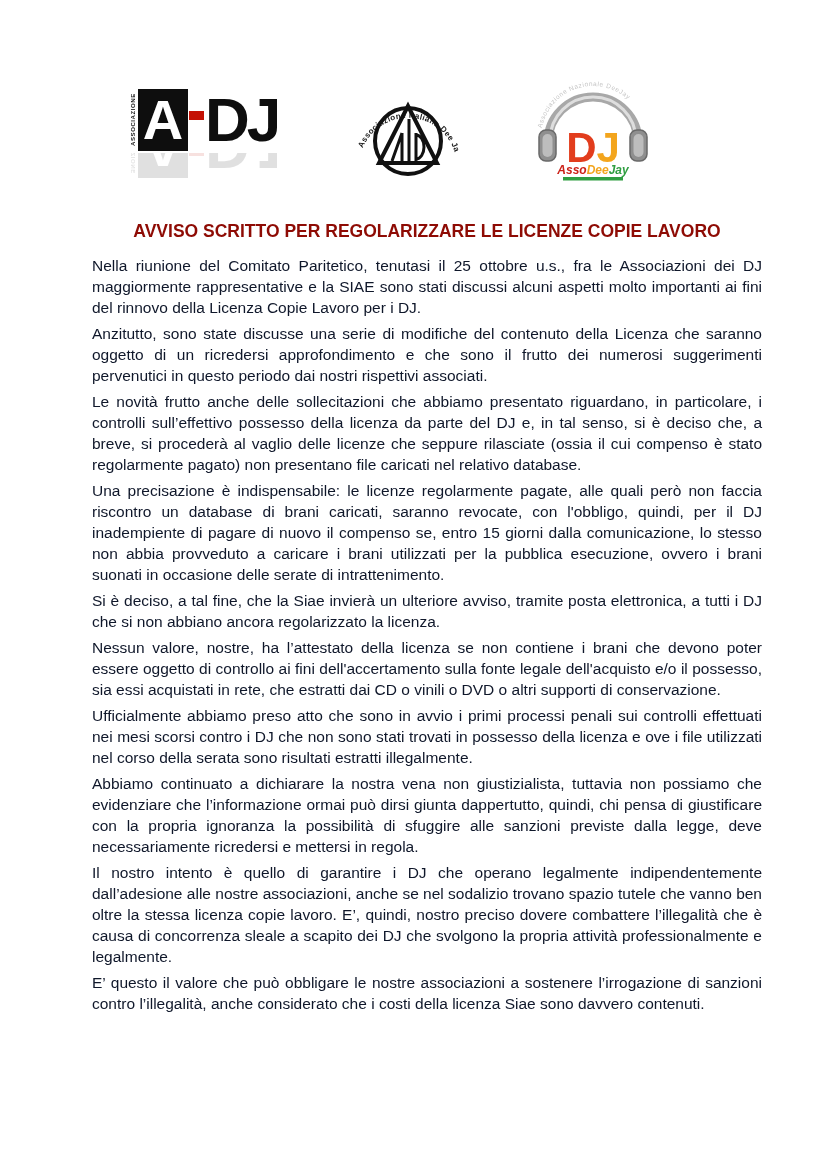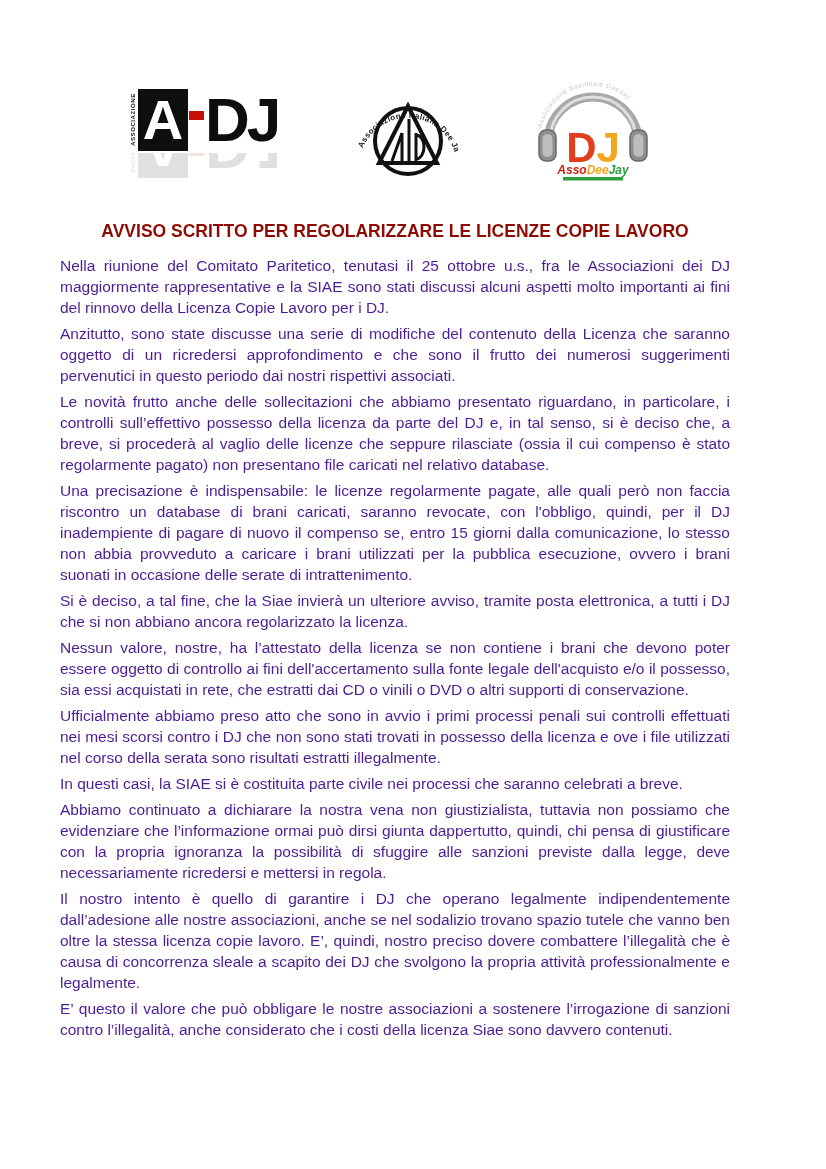--- a/index.html
+++ b/index.html
@@ -29,33 +29,33 @@
   .adj-a-box span { color: #ffffff; font-weight: bold; font-size: 56px; line-height: 56px; }
   .adj-hyphen { width: 15px; height: 9px; background: #c41104; margin: 0 1px; position: relative; top: -5px; }
   .adj-dj { font-size: 62px; line-height: 58px; font-weight: bold; color: #0e0e0e; letter-spacing: -3px; }
   .adj-reflection { transform: scaleY(-1); opacity: 0.12; height: 26px; overflow: hidden; margin-top: 1px; }
 
   
   .logo-aid { position: absolute; left: 352px; top: 83px; }
   .logo-asd { position: absolute; left: 531px; top: 80px; }
 
   
-  .content { position: absolute; left: 60px; top: 220px; width: 670px; }
+  .content { position: absolute; left: 92px; top: 220px; width: 670px; }
   .doc-title {
     margin: 0 0 13px 0;
     font-size: 17.5px; font-weight: bold;
     color: #8e0b04;
     text-align: center;
     line-height: 22px;
   }
   .content p {
     margin: 0 0 5px 0;
     font-size: 15.5px;
     line-height: 21px;
-    color: #4c1d95;
+    color: #0f172a;
     text-align: justify;
   }
 </style>
 </head>
 <body>
 
 <div class="page">
 
   <div class="logos">
 
@@ -120,19 +120,18 @@
 
   <div class="content">
     <h1 class="doc-title">AVVISO SCRITTO PER REGOLARIZZARE LE LICENZE COPIE LAVORO</h1>
     <p>Nella riunione del Comitato Paritetico, tenutasi il 25 ottobre u.s., fra le Associazioni dei DJ maggiormente rappresentative e la SIAE sono stati discussi alcuni aspetti molto importanti ai fini del rinnovo della Licenza Copie Lavoro per i DJ.</p>
     <p>Anzitutto, sono state discusse una serie di modifiche del contenuto della Licenza che saranno oggetto di un ricredersi approfondimento e che sono il frutto dei numerosi suggerimenti pervenutici in questo periodo dai nostri rispettivi associati.</p>
     <p>Le novità frutto anche delle sollecitazioni che abbiamo presentato riguardano, in particolare, i controlli sull’effettivo possesso della licenza da parte del DJ e, in tal senso, si è deciso che, a breve, si procederà al vaglio delle licenze che seppure rilasciate (ossia il cui compenso è stato regolarmente pagato) non presentano file caricati nel relativo database.</p>
     <p>Una precisazione è indispensabile: le licenze regolarmente pagate, alle quali però non faccia riscontro un database di brani caricati, saranno revocate, con l'obbligo, quindi, per il DJ inadempiente di pagare di nuovo il compenso se, entro 15 giorni dalla comunicazione, lo stesso non abbia provveduto a caricare i brani utilizzati per la pubblica esecuzione, ovvero i brani suonati in occasione delle serate di intrattenimento.</p>
     <p>Si è deciso, a tal fine, che la Siae invierà un ulteriore avviso, tramite posta elettronica, a tutti i DJ che si non abbiano ancora regolarizzato la licenza.</p>
     <p>Nessun valore, nostre, ha l’attestato della licenza se non contiene i brani che devono poter essere oggetto di controllo ai fini dell'accertamento sulla fonte legale dell'acquisto e/o il possesso, sia essi acquistati in rete, che estratti dai CD o vinili o DVD o altri supporti di conservazione.</p>
     <p>Ufficialmente abbiamo preso atto che sono in avvio i primi processi penali sui controlli effettuati nei mesi scorsi contro i DJ che non sono stati trovati in possesso della licenza e ove i file utilizzati nel corso della serata sono risultati estratti illegalmente.</p>
-    <p>In questi casi, la SIAE si è costituita parte civile nei processi che saranno celebrati a breve.</p>
     <p>Abbiamo continuato a dichiarare la nostra vena non giustizialista, tuttavia non possiamo che evidenziare che l’informazione ormai può dirsi giunta dappertutto, quindi, chi pensa di giustificare con la propria ignoranza la possibilità di sfuggire alle sanzioni previste dalla legge, deve necessariamente ricredersi e mettersi in regola.</p>
     <p>Il nostro intento è quello di garantire i DJ che operano legalmente indipendentemente dall’adesione alle nostre associazioni, anche se nel sodalizio trovano spazio tutele che vanno ben oltre la stessa licenza copie lavoro. E’, quindi, nostro preciso dovere combattere l’illegalità che è causa di concorrenza sleale a scapito dei DJ che svolgono la propria attività professionalmente e legalmente.</p>
     <p>E’ questo il valore che può obbligare le nostre associazioni a sostenere l’irrogazione di sanzioni contro l’illegalità, anche considerato che i costi della licenza Siae sono davvero contenuti.</p>
   </div>
 
 </div>
 
 </body></html>

